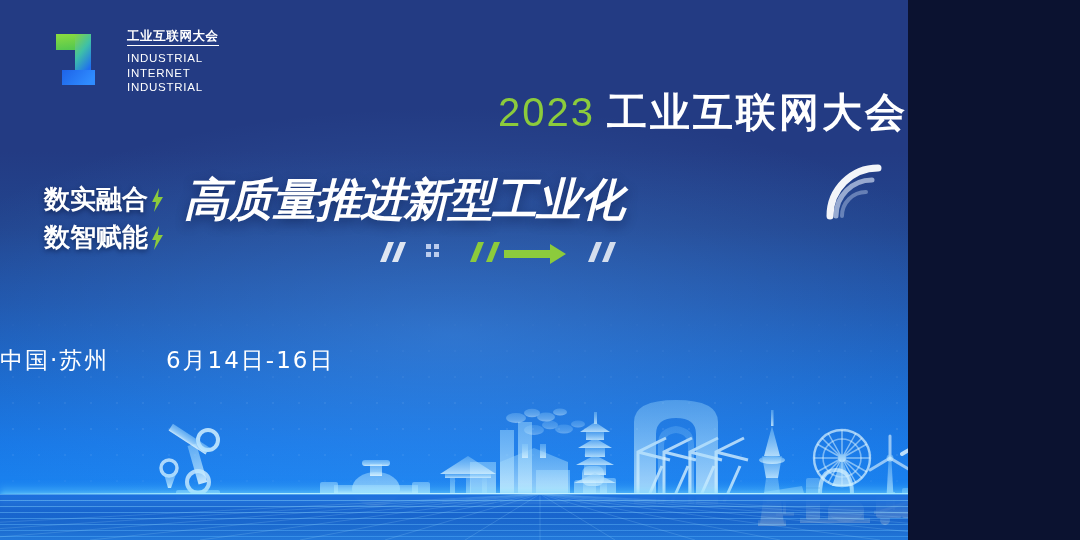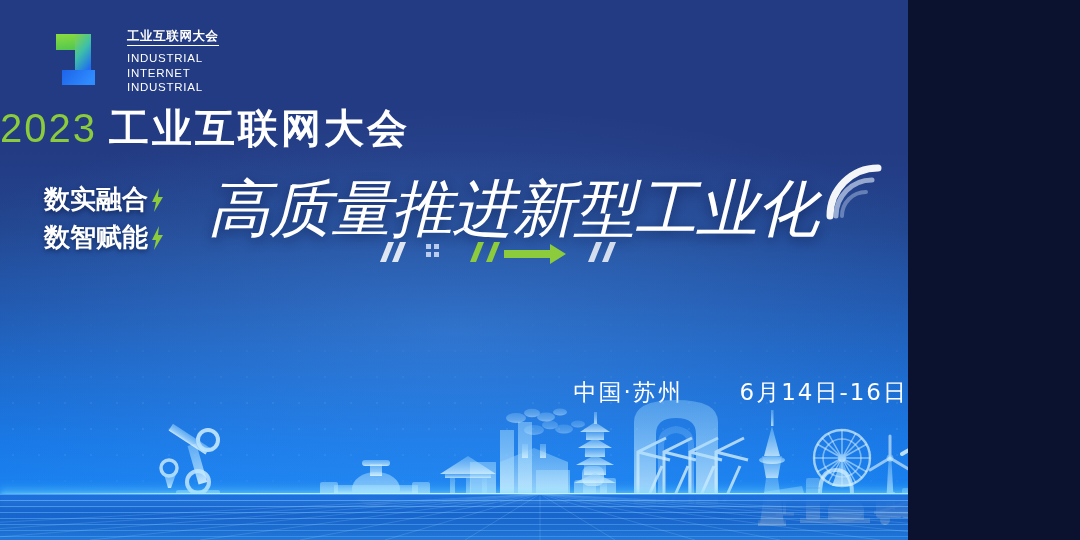--- a/index.html
+++ b/index.html
@@ -26,46 +26,46 @@
   
   .logo-block{position:absolute;left:54px;top:28px;display:flex;align-items:center;gap:13px;}
   .logo-mark{width:60px;height:62px;flex:none;}
   .logo-text{display:flex;flex-direction:column;line-height:1;padding-top:2px;}
   .logo-cn{font-size:12.5px;font-weight:bold;color:#ffffff;letter-spacing:.6px;
     border-bottom:1.6px solid #ffffff;padding-bottom:2.5px;margin-bottom:4px;
     font-family:"DejaVu Sans",sans-serif;}
   .logo-en{font-size:11.5px;font-weight:normal;color:#ffffff;letter-spacing:.75px;margin-top:3px;}
 
   
-  .head{position:absolute;left:0;right:0;top:108px;text-align:left;}
+  .head{position:absolute;left:0;right:0;top:92px;text-align:right;}
   .head-line1{font-size:40px;line-height:1;letter-spacing:1px;white-space:nowrap;
     font-family:"DejaVu Sans",sans-serif;}
   .head-year{color:#8ccb3c;font-weight:400;letter-spacing:2px;font-family:"Liberation Sans",sans-serif;}
   .head-cn{color:#ffffff;font-weight:bold;letter-spacing:3px;margin-left:12px;}
   .head-line2{margin-top:11px;font-size:18.5px;letter-spacing:1.9px;color:#cfd9f2;font-weight:400;}
 
   
   .slogan{position:absolute;left:0;right:0;top:176px;height:105px;}
   .slogan-inner{position:relative;width:820px;margin:0 auto;height:100%;}
   .sl-left{position:absolute;left:0;top:6px;display:flex;flex-direction:column;gap:3px;}
   .sl-left-row{display:flex;align-items:center;gap:4px;justify-content:center;}
   .sl-left-txt{font-size:26px;font-weight:bold;color:#ffffff;letter-spacing:0px;
     font-family:"DejaVu Sans",sans-serif;
     text-shadow:0 2px 5px rgba(2,12,48,.55);}
   .bolt{width:11px;height:24px;flex:none;}
-  .sl-main{position:absolute;left:140px;top:0;font-size:62px;font-weight:normal;
+  .sl-main{position:absolute;left:140px;top:0;font-size:45px;font-weight:bold;
     color:#ffffff;letter-spacing:-1px;white-space:nowrap;line-height:1.05;
     font-family:"DejaVu Sans",sans-serif;font-style:italic;
-    text-shadow:0 4px 12px rgba(2,12,48,.45);margin-left:24px;}
+    text-shadow:0 4px 12px rgba(2,12,48,.45);}
   .speedlines{position:absolute;left:330px;top:60px;pointer-events:none;}
   .arcs{position:absolute;right:-28px;top:-18px;}
 
   
-  .date-row{position:absolute;left:0;right:0;top:345px;text-align:right;
-    font-size:23px;color:#ffffff;letter-spacing:2px;font-family:"DejaVu Sans",sans-serif;margin-top:32px;}
+  .date-row{position:absolute;left:0;right:0;top:345px;text-align:left;
+    font-size:23px;color:#ffffff;letter-spacing:2px;font-family:"DejaVu Sans",sans-serif;}
   .date-sep{display:inline-block;width:38px;}
 
   
   .skyline{position:absolute;left:0;bottom:0;width:1080px;height:160px;}
   .ground{position:absolute;left:0;bottom:0;width:1080px;height:52px;overflow:hidden;}
   .horizon{position:absolute;left:0;bottom:44px;width:1080px;height:3px;
     background:linear-gradient(to right,rgba(140,240,255,0) 0%,#b9f3ff 18%,#e8fdff 50%,#b9f3ff 82%,rgba(140,240,255,0) 100%);
     filter:blur(.4px);}
   .horizon-glow{position:absolute;left:0;bottom:34px;width:1080px;height:22px;
     background:linear-gradient(to bottom,rgba(120,225,255,0) 0%,rgba(120,225,255,.55) 60%,rgba(90,200,255,.15) 100%);

